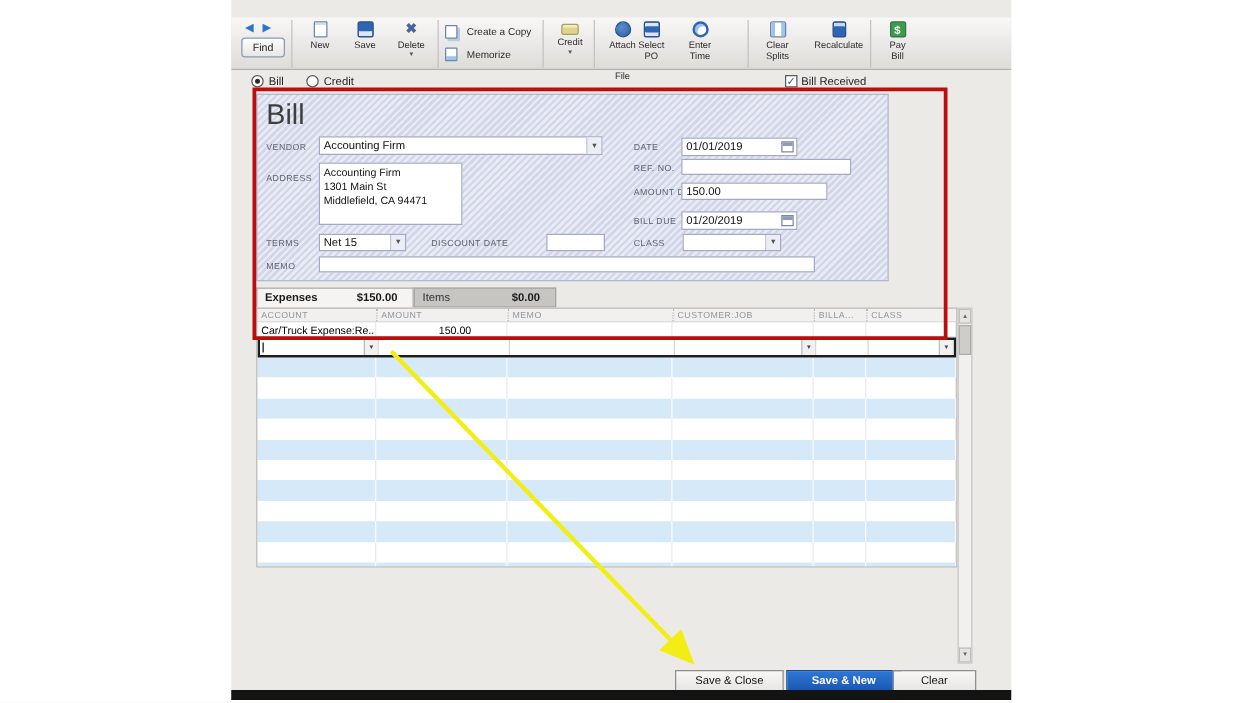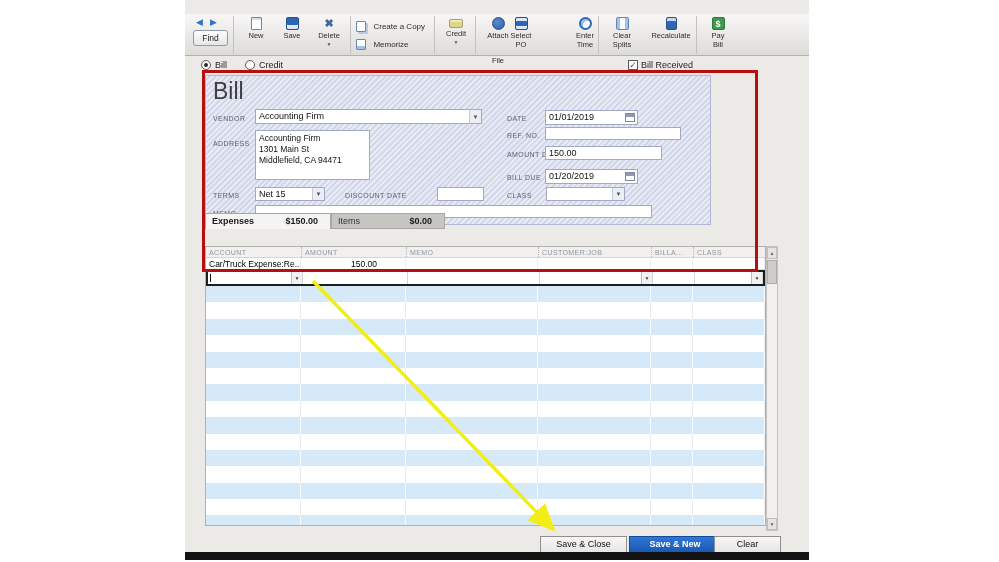--- a/index.html
+++ b/index.html
@@ -54,29 +54,29 @@
   .field { position:absolute; background:#fff; border:1px solid #a3a9c2; font-size:9px; color:#111; padding:1px 3px; overflow:hidden; white-space:nowrap; }
   .combo { position:absolute; background:#fff; border:1px solid #a3a9c2; font-size:9px; color:#111; }
   .combo .val { position:absolute; left:3px; top:1px; white-space:nowrap; }
   .combo .arr { position:absolute; right:0; top:0; bottom:0; width:12px; background:#eceef5; border-left:1px solid #c3c8dd;
                 font-size:6px; color:#555; text-align:center; line-height:12px; cursor:pointer; }
   .cal { position:absolute; right:2px; top:2px; width:10px; height:9px; background:linear-gradient(#8f9bb5 0 3px, #fff 3px); border:1px solid #7c88a5; cursor:pointer; }
   .addr { position:absolute; left:255px; top:130px; width:115px; height:50px; background:#fff; border:1px solid #a3a9c2;
           font-size:8.5px; line-height:1.3; padding:2px 3px; white-space:pre-line; color:#111; }
 
   
-  .dtab { position:absolute; top:213px; height:16px; font-size:9px; line-height:15px; cursor:pointer; }
+  .dtab { position:absolute; top:230px; height:16px; font-size:9px; line-height:15px; cursor:pointer; }
   .dtab .nm { position:absolute; left:6px; font-weight:bold; color:#1a1a1a; }
   .dtab .amt { position:absolute; right:12px; font-weight:bold; color:#1a1a1a; }
   .dtab.active { background:#f5f4f2; border:1px solid #a9a7a4; border-bottom:none; }
   .dtab.inactive { background:#c7c5c2; border:1px solid #a9a7a4; }
   .dtab.inactive .nm { font-weight:normal; color:#333; }
 
   
-  .table-wrap { left:205px; top:246px; width:561px; height:280px; border:1px solid #b2b0ad; background:#fff; overflow:hidden; }
+  .table-wrap { left:205px; top:246px; width:561px; height:208px; border:1px solid #b2b0ad; background:#fff; overflow:hidden; }
   .thead { display:flex; height:11px; background:#f1f0ee; border-bottom:1px solid #d8d6d3; }
   .th { font-size:7px; color:#8f959e; letter-spacing:.4px; line-height:11px; padding-left:3px; border-left:1px dotted #b9b9b9; overflow:hidden; white-space:nowrap; }
   .th:first-child { border-left:none; }
   .c0{width:95px;} .c1{width:105px;} .c2{width:132px;} .c3{width:113px;} .c4{width:42px;} .c5{width:72px; flex:1;}
   .trow { display:flex; }
   .trow .tcell { border-right:1px solid rgba(110,110,110,0.14); overflow:hidden; white-space:nowrap; }
   .data-row { height:12px; background:#fff; border-bottom:1px solid #e0dedd; font-size:8.5px; line-height:12px; }
   .data-row .acct { padding-left:3px; color:#000; }
   .data-row .amt { text-align:right; padding-right:28px; color:#000; }
   .edit-row { height:16px; background:#fff; border:2px solid #1d1d1d; font-size:8.5px; position:relative; }
@@ -158,21 +158,21 @@
     <div class="tbtn" style="left:294px;width:38px">
       <span class="tico icon-attach"></span>
       <span class="tlbl">Attach</span>
       <span class="tlbl" style="margin-top:16px">File</span>
     </div>
     <div class="tbtn" style="left:317px;width:38px">
       <span class="tico icon-po"></span>
       <span class="tlbl">Select</span>
       <span class="tlbl" style="margin-top:0">PO</span>
     </div>
-    <div class="tbtn" style="left:381px;width:38px">
+    <div class="tbtn" style="left:356px;width:38px">
       <span class="tico icon-time"></span>
       <span class="tlbl">Enter</span>
       <span class="tlbl" style="margin-top:0">Time</span>
     </div>
 
     <div class="tsep" style="left:413px"></div>
 
     <div class="tbtn" style="left:417px;width:40px">
       <span class="tico icon-clear"></span>
       <span class="tlbl">Clear</span>

